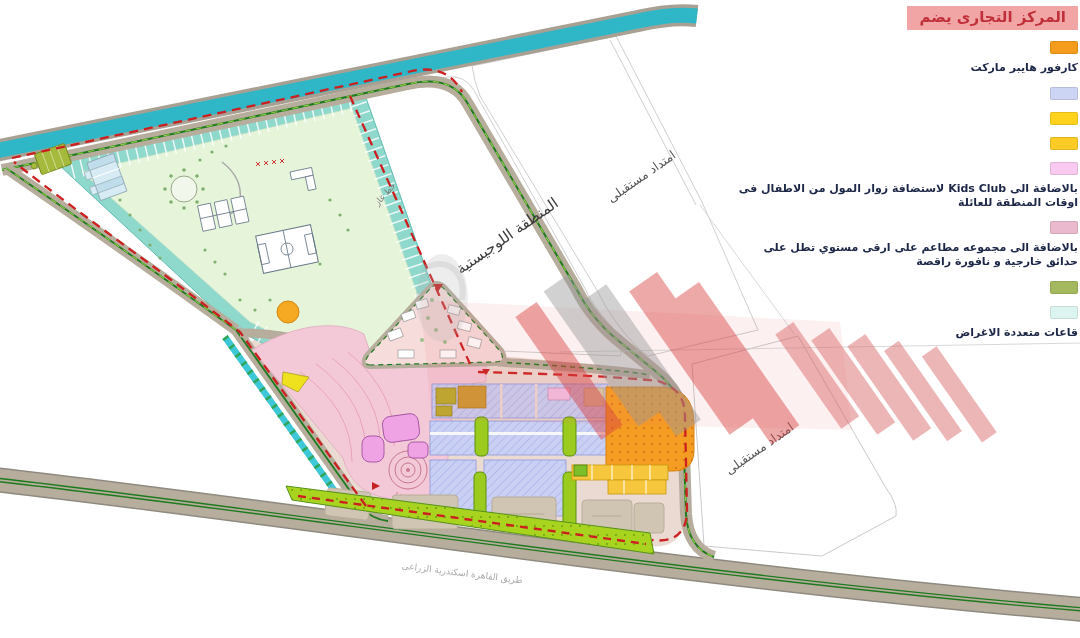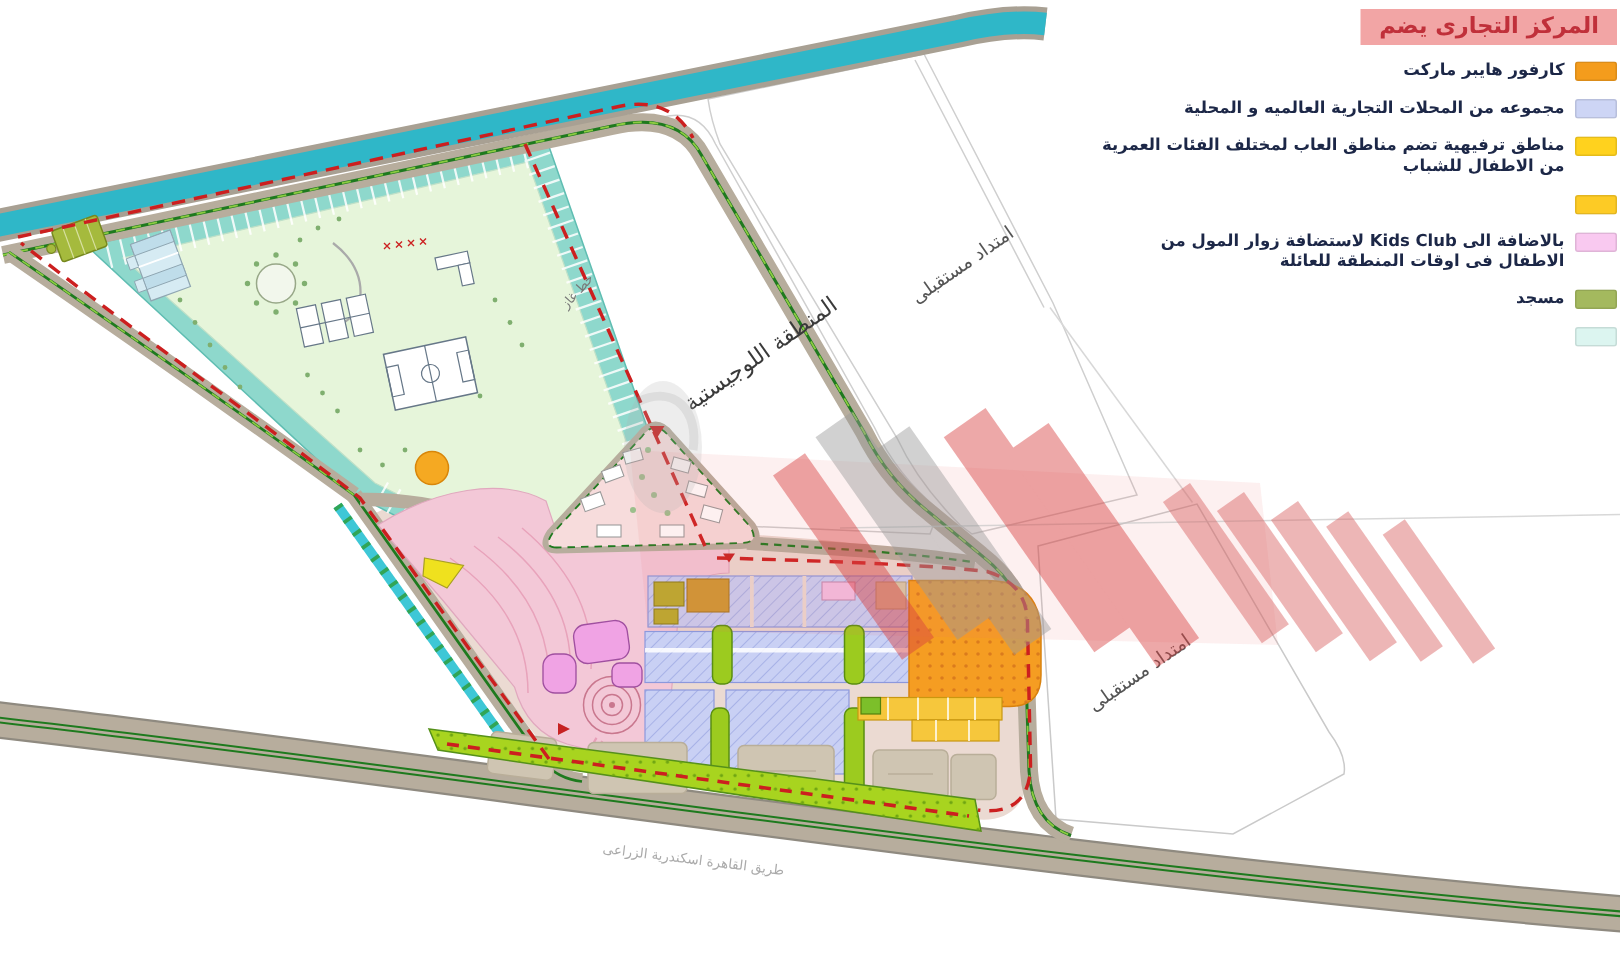--- a/index.html
+++ b/index.html
@@ -3,21 +3,21 @@
 <meta charset="utf-8">
 <style>
   html,body{margin:0;padding:0;background:#fff;}
   .stage{position:relative;width:1080px;height:638px;overflow:hidden;background:#fff;
          font-family:"DejaVu Sans",sans-serif;}
   .stage svg{position:absolute;left:0;top:0;}
   
   .legend{position:absolute;top:6px;right:2px;width:344px;direction:rtl;text-align:right;z-index:5;}
   .legend-title{display:inline-block;font-size:15px;font-weight:bold;
                 padding:2px 12px 4px 12px;margin:0 0 10px 0;letter-spacing:.2px;}
-  .legend-row{display:flex;flex-direction:row;align-items:flex-start;gap:7px;
+  .legend-row{display:flex;flex-direction:column;align-items:flex-start;gap:7px;
               margin:0 0 11px 0;font-size:11px;font-weight:600;color:#1c2747;line-height:1.25;}
   .legend-swatch{width:26px;height:11px;border-radius:2px;flex:none;margin-top:1px;
                  border:1px solid rgba(0,0,0,.10);}
   .legend-label{flex:1 1 auto;}
   .svg-label{font-family:"DejaVu Sans",sans-serif;}
 </style>
 </head>
 <body>
 
 <div class="stage">
@@ -351,35 +351,37 @@
 
 <div class="legend">
   <div class="legend-title" style="background-color: rgb(242, 165, 165); color: rgb(192, 48, 58);">المركز التجارى يضم</div>
 
   <div class="legend-row">
     <span class="legend-swatch" style="background-color: rgb(244, 156, 28);"></span>
     <span class="legend-label">كارفور هايبر ماركت</span>
   </div>
   <div class="legend-row">
     <span class="legend-swatch" style="background-color: rgb(205, 213, 245);"></span>
-    <span class="legend-label">مجموعه من المحلات التجارية العالميه و المحلية</span>
   </div>
   <div class="legend-row">
     <span class="legend-swatch" style="background-color: rgb(255, 210, 30);"></span>
-    <span class="legend-label">مناطق ترفيهية تضم مناطق العاب لمختلف الفئات العمرية من الاطفال للشباب</span>
   </div>
   <div class="legend-row">
     <span class="legend-swatch" style="background-color: rgb(253, 203, 37);"></span>
   </div>
   <div class="legend-row">
     <span class="legend-swatch" style="background-color: rgb(249, 201, 240);"></span>
     <span class="legend-label">بالاضافة الى Kids Club لاستضافة زوار المول من الاطفال فى اوقات المنطقة للعائلة</span>
   </div>
   <div class="legend-row">
+    <span class="legend-swatch" style="background-color: rgb(235, 185, 205);"></span>
+    <span class="legend-label">بالاضافة الى مجموعه مطاعم على ارقى مستوي تطل على حدائق خارجية و نافورة راقصة</span>
+  </div>
+  <div class="legend-row">
     <span class="legend-swatch" style="background-color: rgb(164, 185, 94);"></span>
-    <span class="legend-label">مسجد</span>
   </div>
   <div class="legend-row">
     <span class="legend-swatch" style="background-color: rgb(220, 245, 240);"></span>
+    <span class="legend-label">قاعات متعددة الاغراض</span>
   </div>
 </div>
 
 </div>
 
 </body></html>

